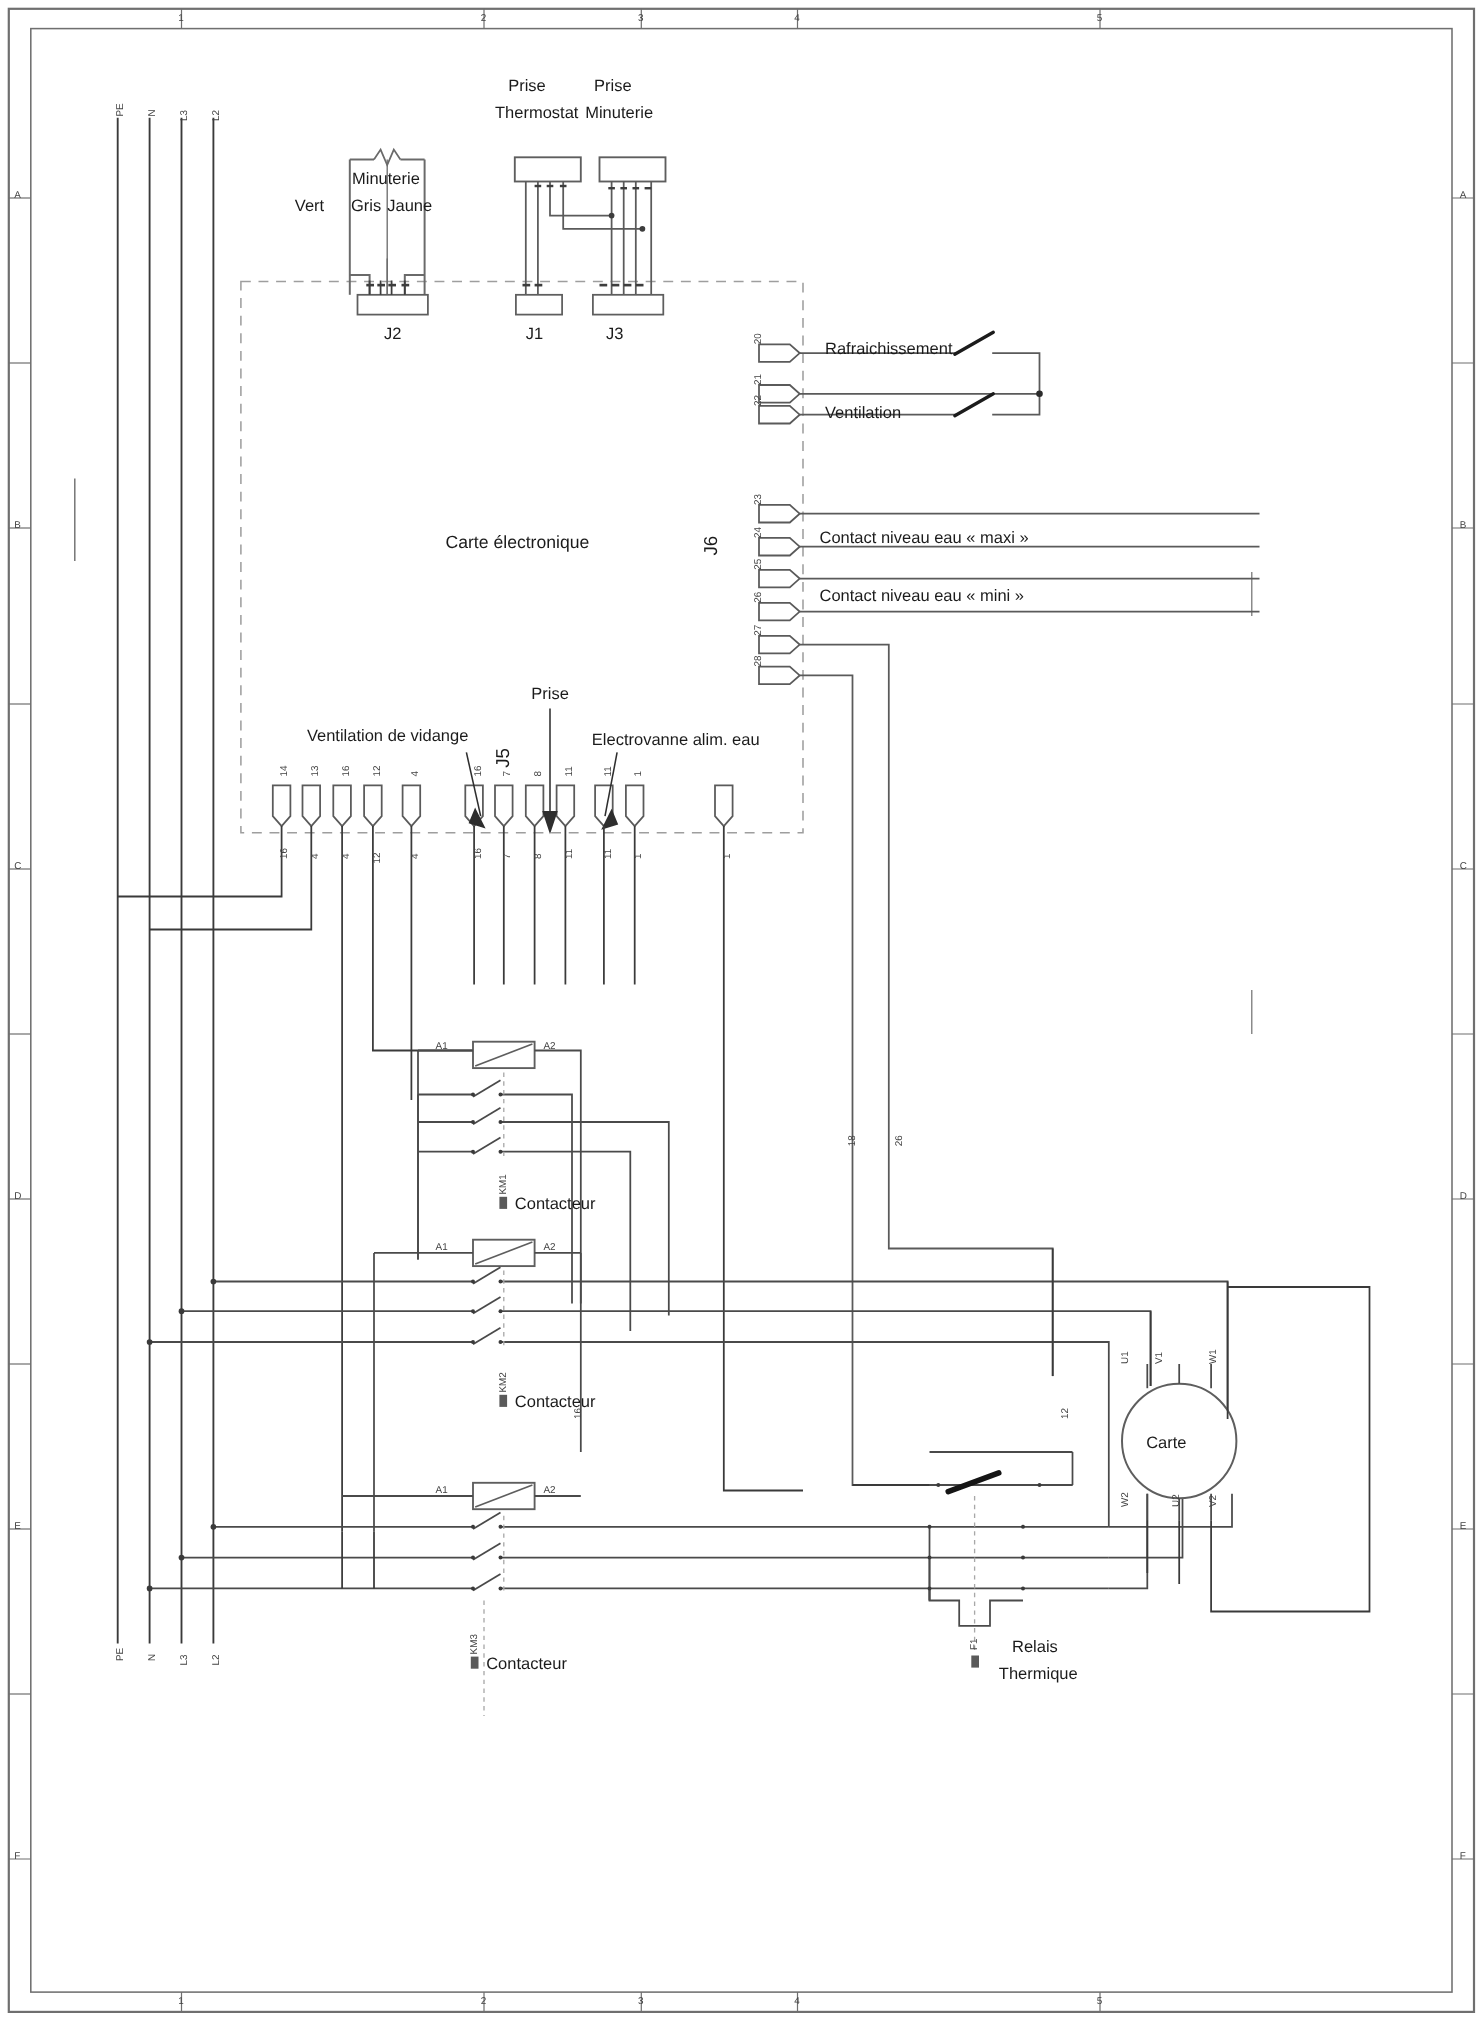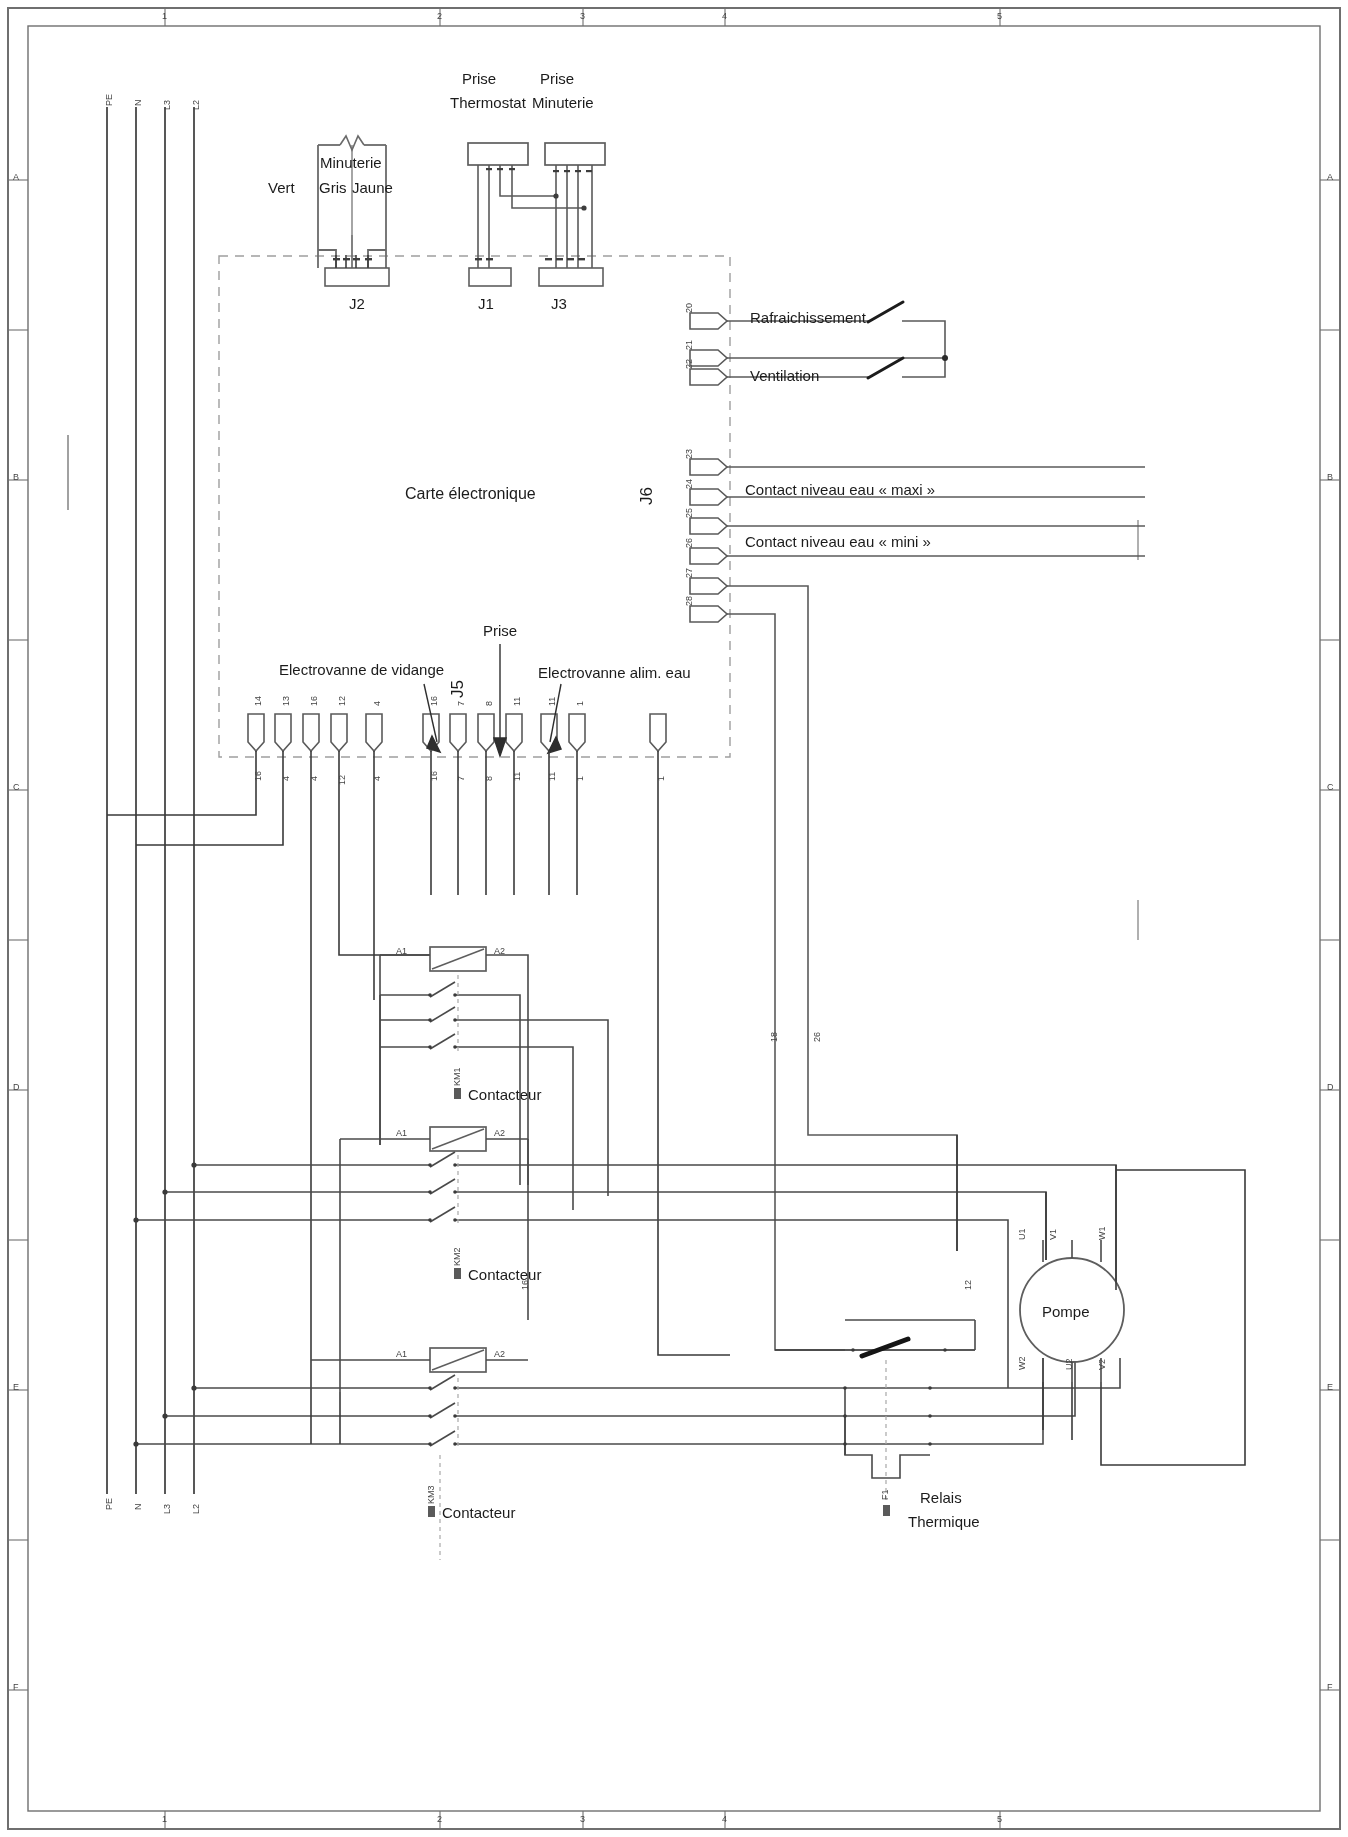--- a/index.html
+++ b/index.html
@@ -456,29 +456,29 @@
 
   <div class="lbl rot90" style="left:636px; top:505px; font-size:17px;">J6</div>
 
   <div class="lbl rot90" style="left:447px; top:698px; font-size:17px;">J5</div>
 
   <div class="lbl" style="left:750px; top:309px;">Rafraichissement</div>
   <div class="lbl" style="left:750px; top:367px;">Ventilation</div>
   <div class="lbl" style="left:745px; top:481px;">Contact niveau eau « maxi »</div>
   <div class="lbl" style="left:745px; top:533px;">Contact niveau eau « mini »</div>
 
-  <div class="lbl" style="left:279px; top:661px;">Electrovanne de vidange</div>
+  <div class="lbl" style="left:279px; top:661px;">Ventilation de vidange</div>
   <div class="lbl" style="left:483px; top:622px;">Prise</div>
   <div class="lbl" style="left:538px; top:664px;">Electrovanne alim. eau</div>
 
   <div class="lbl" style="left:468px; top:1086px;">Contacteur</div>
   <div class="lbl" style="left:468px; top:1266px;">Contacteur</div>
   <div class="lbl" style="left:442px; top:1504px;">Contacteur</div>
 
-  <div class="lbl" style="left:1042px; top:1303px;">Pompe</div>
+  <div class="lbl" style="left:1042px; top:1303px;">Carte</div>
 
   <div class="lbl" style="left:920px; top:1489px;">Relais</div>
   <div class="lbl" style="left:908px; top:1513px;">Thermique</div>
 
   <div class="lbl tiny rot90" style="left:104px; top:106px;">PE</div>
   <div class="lbl tiny rot90" style="left:133px; top:106px;">N</div>
   <div class="lbl tiny rot90" style="left:162px; top:110px;">L3</div>
   <div class="lbl tiny rot90" style="left:191px; top:110px;">L2</div>
 
   <div class="lbl tiny rot90" style="left:104px; top:1510px;">PE</div>

